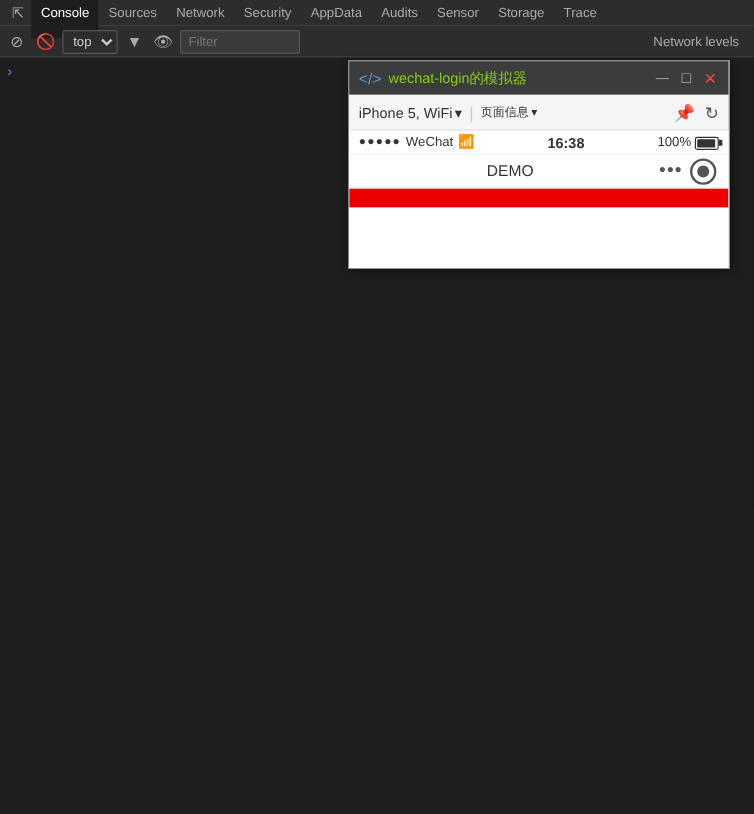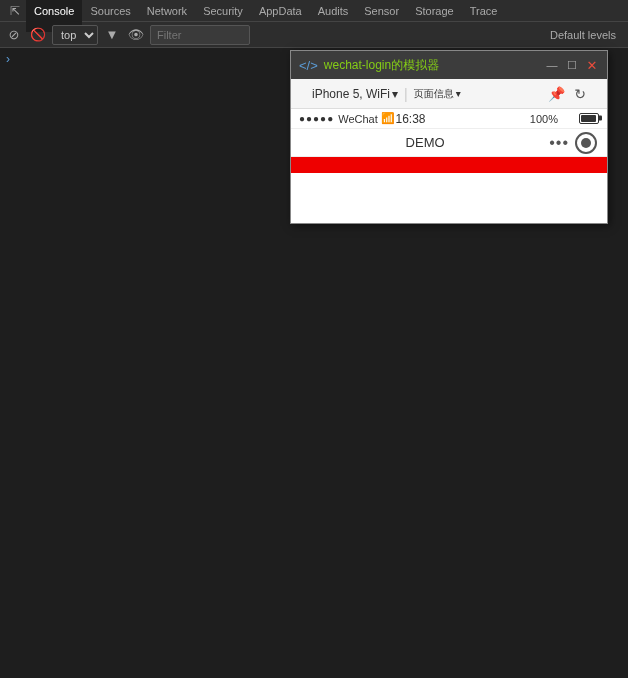--- a/index.html
+++ b/index.html
@@ -165,21 +165,21 @@
       color: #e74c3c;
       font-size: 13px;
     }
 
     
     .sim-toolbar {
       background: #f5f5f5;
       display: flex;
       align-items: center;
       height: 30px;
-      padding: 0 21px;
+      padding: 0 8px;
       border-bottom: 1px solid #ddd;
       gap: 6px;
       flex-shrink: 0;
     }
     .sim-device-select {
       font-size: 12px;
       color: #333;
       cursor: pointer;
       display: flex;
       align-items: center;
@@ -245,27 +245,28 @@
     .phone-carrier {
       margin-left: 2px;
       font-size: 11px;
     }
     .phone-wifi {
       font-size: 11px;
       margin-left: 2px;
     }
     .phone-time {
       flex: 1;
-      font-size: 12px;
-      font-weight: normal;
+      text-align: center;
+      font-size: 12px;
+      font-weight: bold;
     }
     .phone-battery-area {
       display: flex;
-      align-items: flex-start;
-      gap: 21px;
+      align-items: flex-end;
+      gap: 3px;
       font-size: 11px;
     }
     .battery-pct {
       font-size: 11px;
     }
     .battery-icon {
       width: 20px;
       height: 11px;
       border: 1.5px solid #333;
       border-radius: 2px;
@@ -385,21 +386,21 @@
 
 <div class="devtools-toolbar">
   <div class="toolbar-btn" title="Clear console">⊘</div>
   <div class="toolbar-btn">🚫</div>
   <select class="top-select">
     <option>top</option>
   </select>
   <div class="toolbar-btn">▼</div>
   <div class="toolbar-btn">👁</div>
   <input class="toolbar-filter" type="text" placeholder="Filter" style="">
-  <span class="toolbar-default-levels">Default levels</span>
+  <span class="toolbar-default-levels">Network levels</span>
 </div>
 
 <div class="main-area">
 
   <div class="left-panel">
     <div class="console-arrow">›</div>
   </div>
 
   <div class="simulator-window">
 

